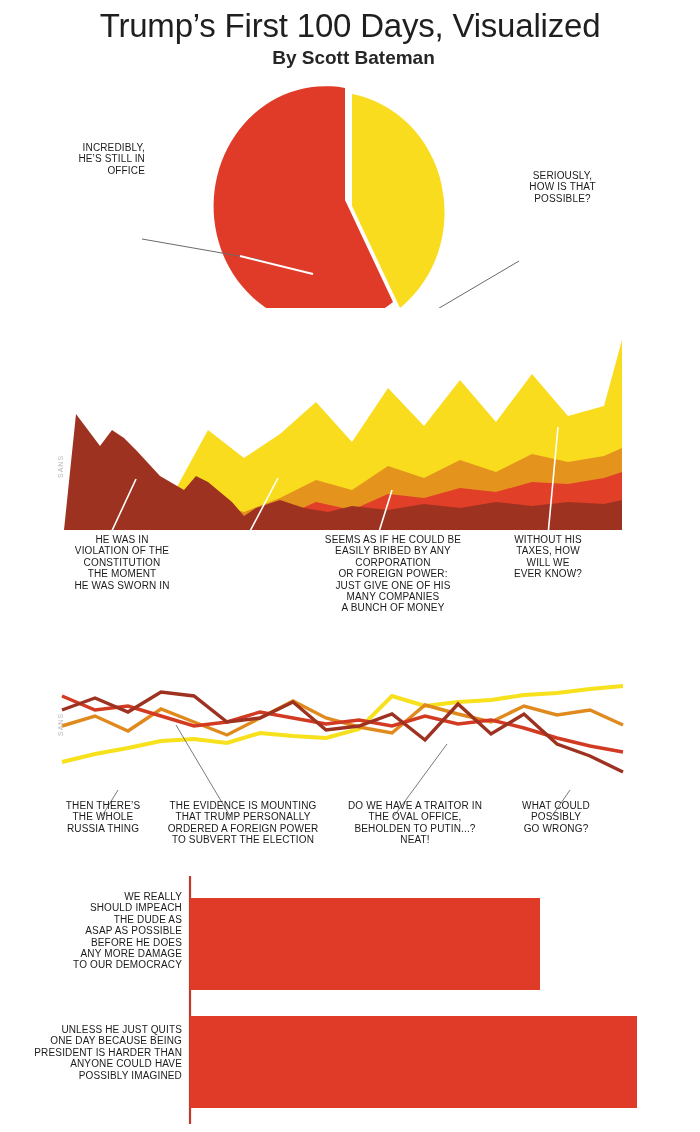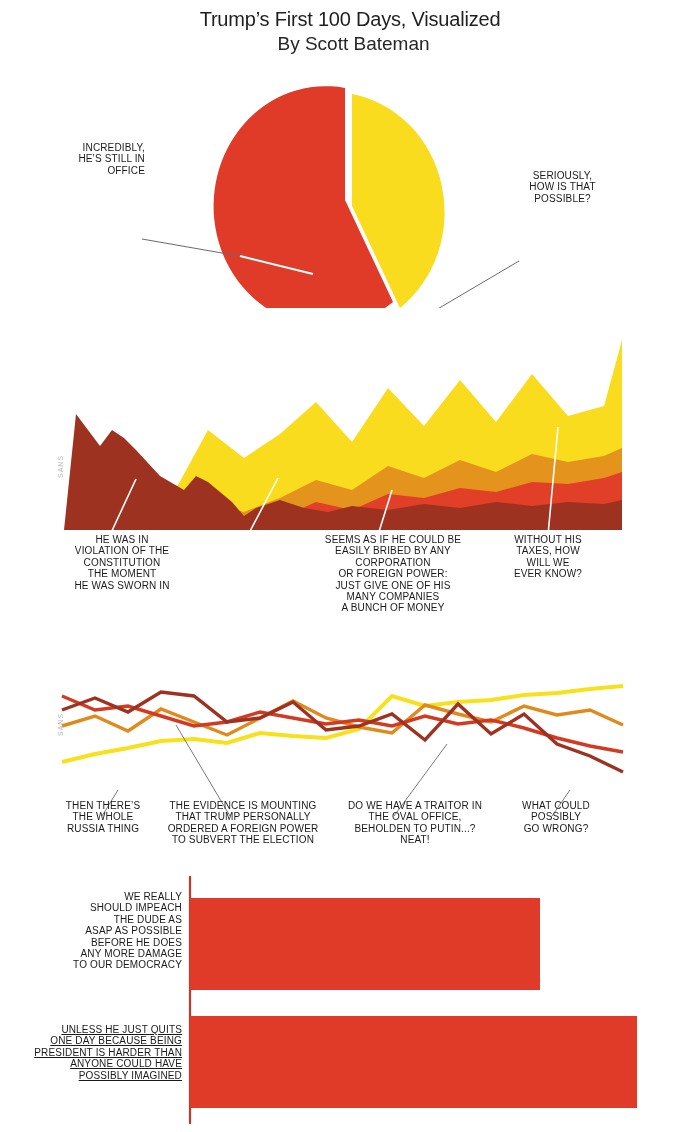--- a/index.html
+++ b/index.html
@@ -19,30 +19,30 @@
 
   
   #header {
     position: absolute;
     left: 0;
     top: 0;
     width: 700px;
     text-align: center;
   }
   #title {
-    font-size: 20px;
+    font-size: 33px;
     font-weight: 400;
     letter-spacing: -0.2px;
     color: #1f1f1f;
     margin: 8px 0 0 0;
     line-height: 1.1;
   }
   #byline {
     font-size: 19px;
-    font-weight: 400;
+    font-weight: 700;
     color: #262626;
     margin: 4px 0 0 7px;
     line-height: 1.1;
   }
 
   
   .cap {
     position: absolute;
     font-size: 10px;
     line-height: 11.4px;
@@ -202,18 +202,18 @@
     <rect x="190" y="148" width="447" height="92" fill="#E03A28"></rect>
   </svg>
 
   <div class="cap right" style="left:30px; top:23px; width:152px;">WE REALLY
 SHOULD IMPEACH
 THE DUDE AS
 ASAP AS POSSIBLE
 BEFORE HE DOES
 ANY MORE DAMAGE
 TO OUR DEMOCRACY</div>
-  <div class="cap right" style="left:20px; top:156px; width:162px;text-decoration:underline;">UNLESS HE JUST QUITS
+  <div class="cap right" style="left:20px; top:156px; width:162px;">UNLESS HE JUST QUITS
 ONE DAY BECAUSE BEING
 PRESIDENT IS HARDER THAN
 ANYONE COULD HAVE
 POSSIBLY IMAGINED</div>
 </div>
 
 </body></html>

